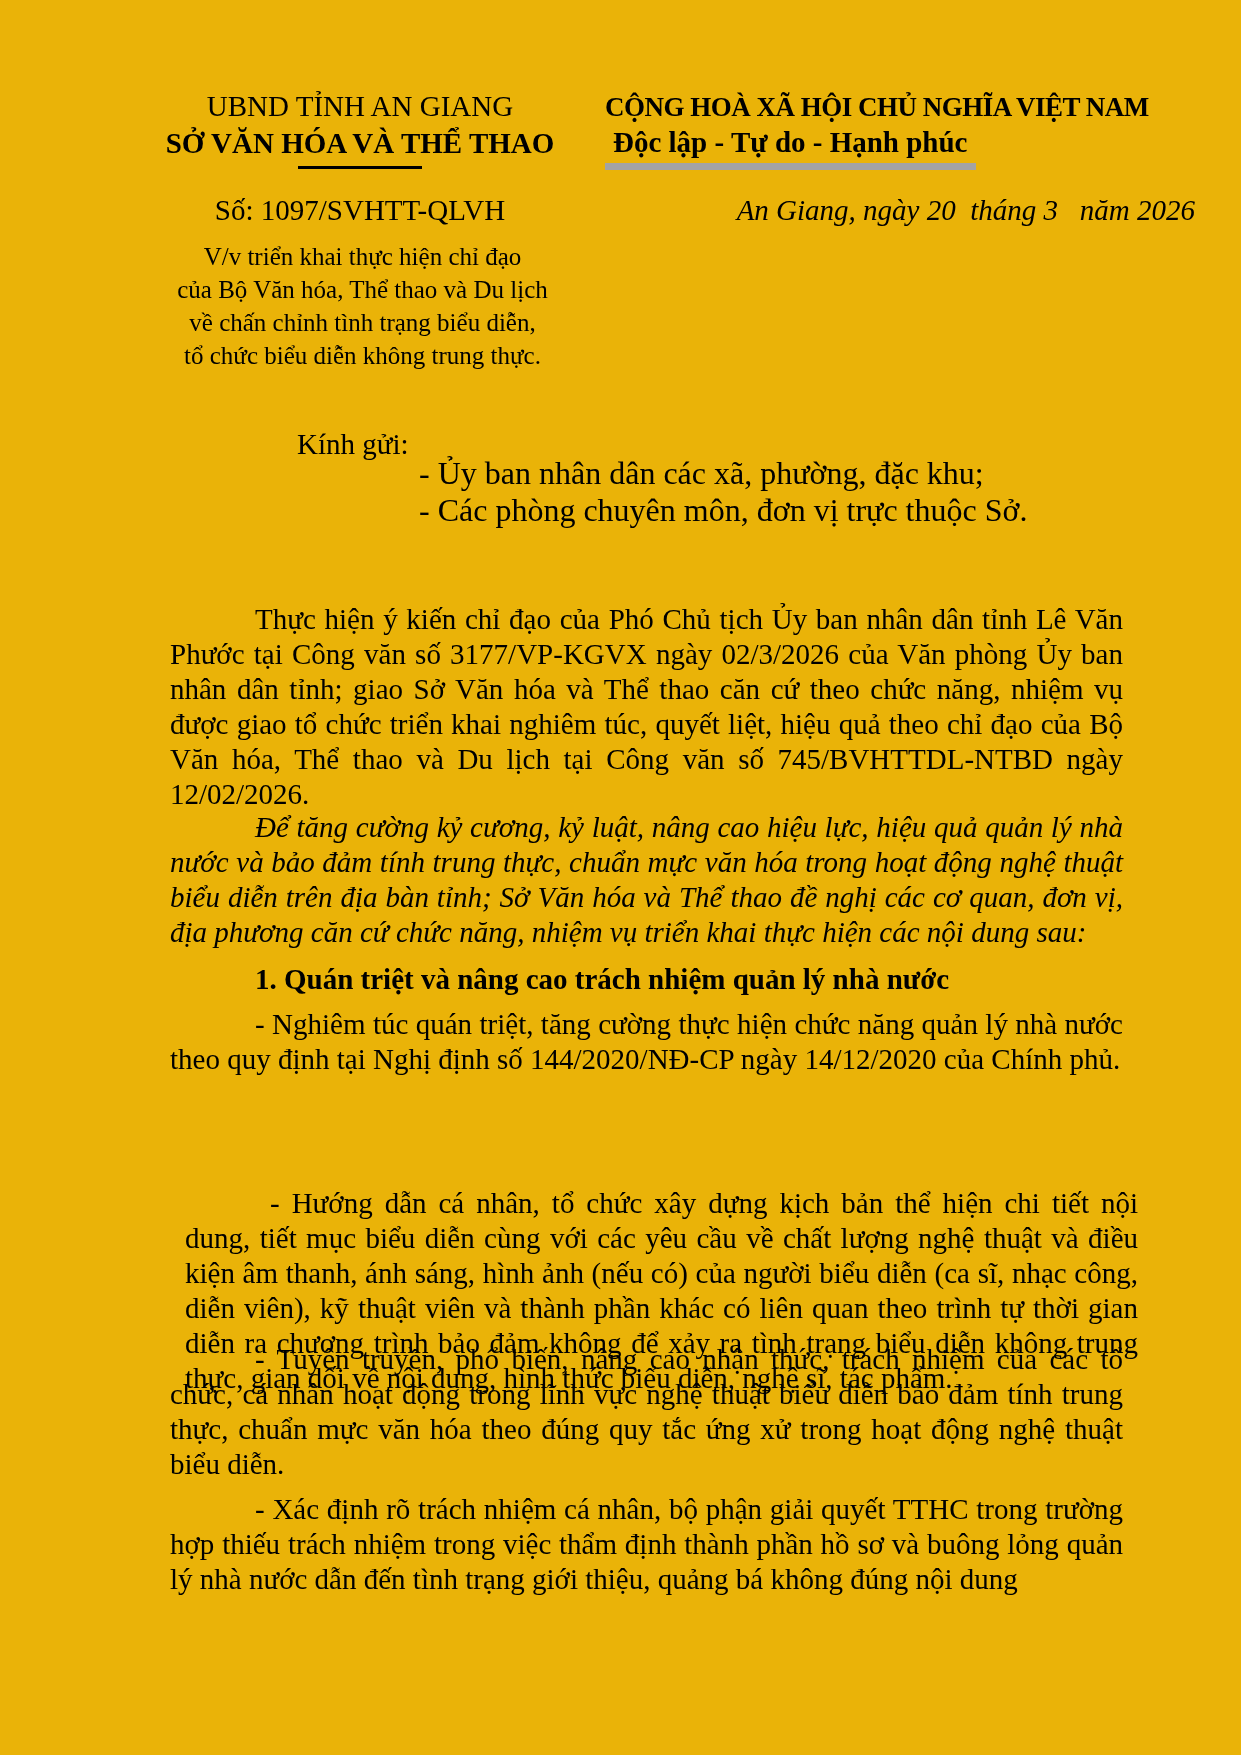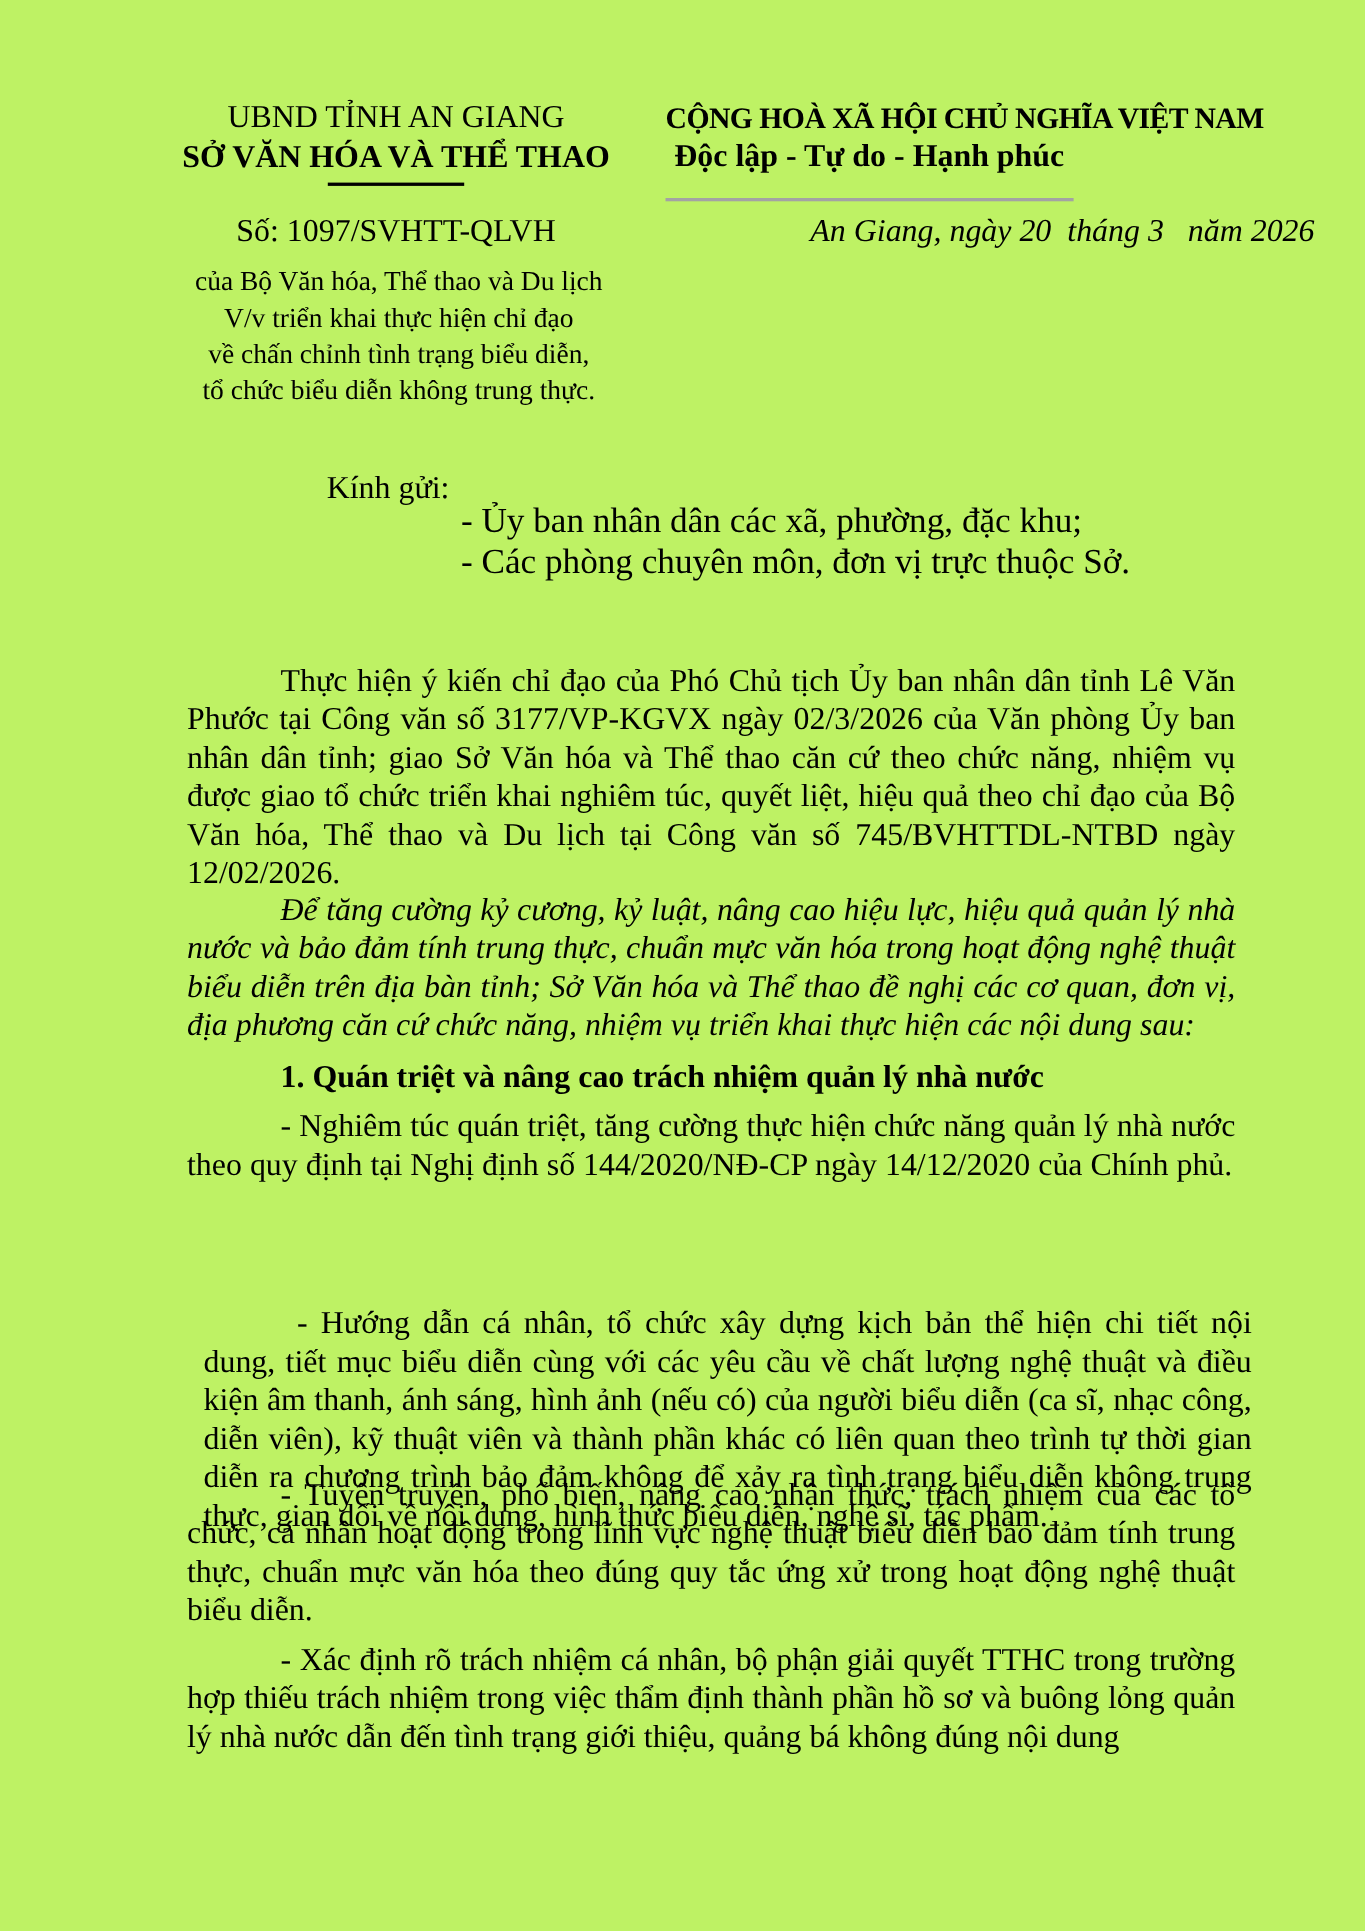--- a/index.html
+++ b/index.html
@@ -1,41 +1,41 @@
 <!DOCTYPE html>
 <html><head>
 <meta charset="utf-8">
 <style>
   html, body { margin:0; padding:0; background:#ffffff; }
   .page {
     position: relative;
     width: 1241px;
     height: 1755px;
-    background: #bef264;
+    background: #eab308;
     color: #000000;
     font-family: "Liberation Serif", "DejaVu Serif", serif;
     overflow: hidden;
   }
   
   .org-block {
     position: absolute; left: 145px; top: 88px; width: 430px;
     text-align: center; font-size: 29px; line-height: 37px;
   }
   .org-line1 { font-weight: normal; white-space: nowrap; }
   .org-line2 { font-weight: bold; white-space: nowrap; }
   .org-underline { width: 124px; height: 3px; background: #000; margin: 4px auto 0 auto; }
   
   .motto-block {
     position: absolute; left: 605px; top: 90px; width: 590px;
     text-align: left;
   }
   .motto-line1 { font-weight: bold; font-size: 27px; line-height: 34px; letter-spacing: -0.5px; white-space: nowrap; }
   .motto-line2 {
     font-weight: bold; font-size: 29px; line-height: 37px;
-    display: inline-block; border-bottom: 3px solid #a3a3a3; padding: 0 8px 19px 8px;
+    display: inline-block; border-bottom: 7px solid #a3a3a3; padding: 0 8px 2px 8px;
     white-space: nowrap;
   }
   
   .doc-number {
     position: absolute; left: 145px; top: 194px; width: 430px;
     text-align: center; font-size: 29px; white-space: nowrap;
   }
   .date-line {
     position: absolute; left: 605px; top: 194px; width: 590px;
     text-align: right; font-style: italic; font-size: 29px; white-space: nowrap;
@@ -84,22 +84,22 @@
     <div>
       <span class="motto-line2">Độc lập - Tự do - Hạnh phúc</span>
     </div>
   </div>
 
   <div class="doc-number">Số: 1097/SVHTT-QLVH</div>
 
   <div class="date-line">An Giang, ngày 20 &nbsp;tháng 3 &nbsp;&nbsp;năm 2026</div>
 
   <div class="subject-block">
+    <div class="subject-line">V/v triển khai thực hiện chỉ đạo</div>
     <div class="subject-line">của Bộ Văn hóa, Thể thao và Du lịch</div>
-    <div class="subject-line">V/v triển khai thực hiện chỉ đạo</div>
     <div class="subject-line">về chấn chỉnh tình trạng biểu diễn,</div>
     <div class="subject-line">tổ chức biểu diễn không trung thực.</div>
   </div>
 
   <div class="salutation">Kính gửi:</div>
 
   <div class="recipients">
     <div>- Ủy ban nhân dân các xã, phường, đặc khu;</div>
     <div>- Các phòng chuyên môn, đơn vị trực thuộc Sở.</div>
   </div>

